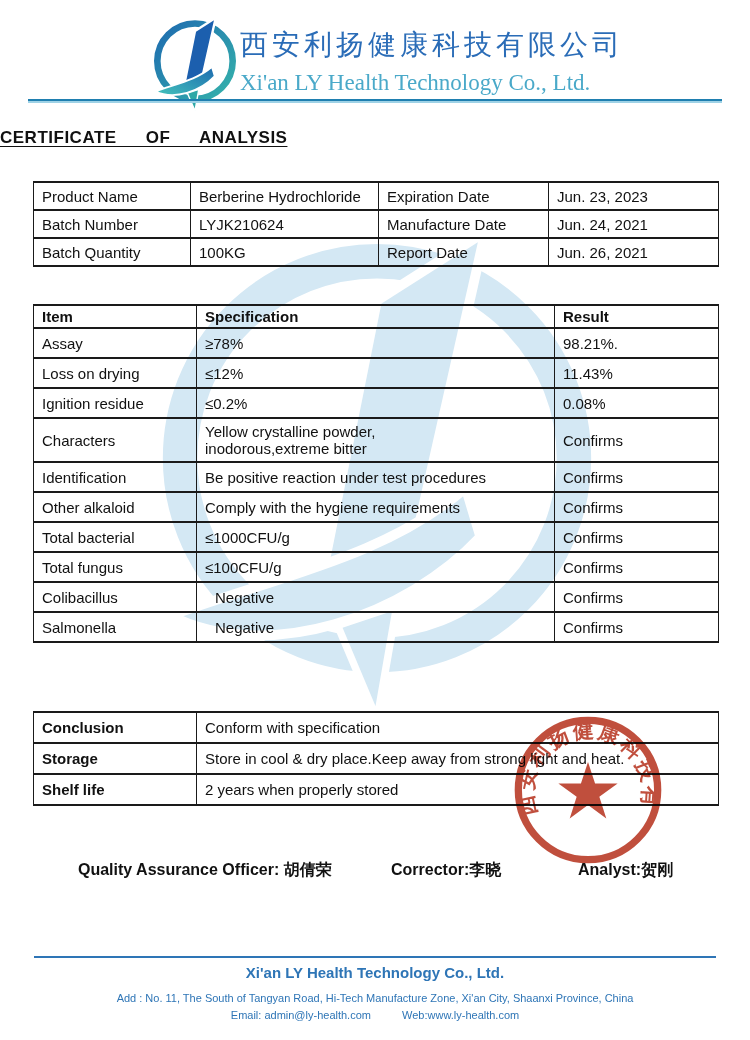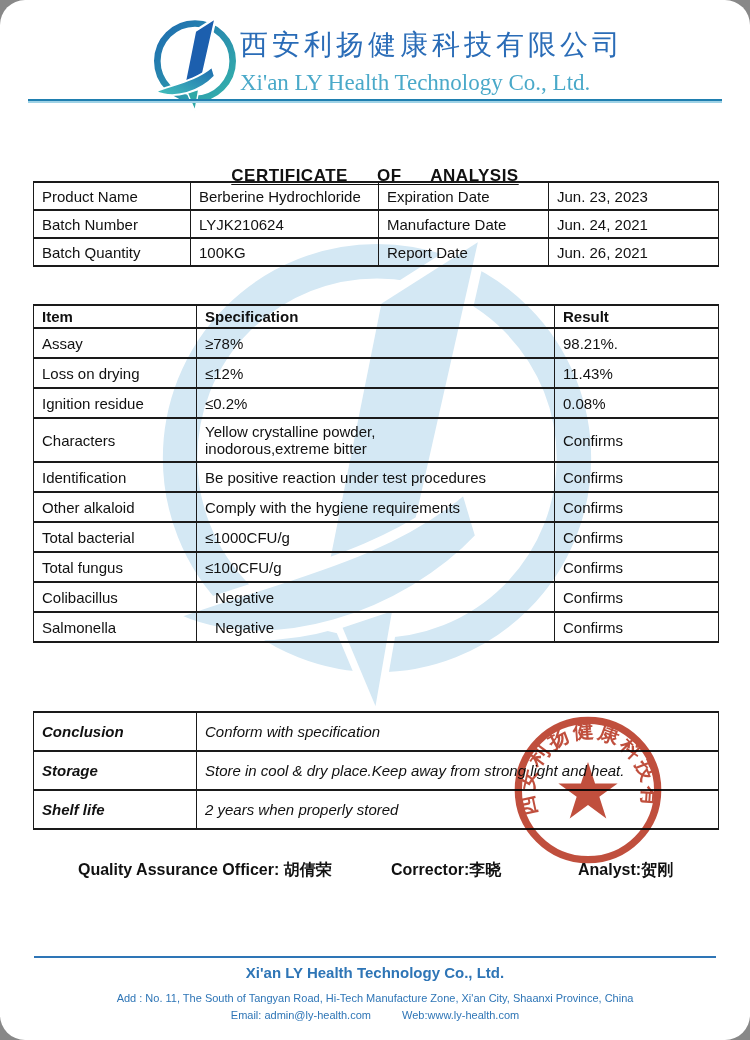--- a/index.html
+++ b/index.html
@@ -1,44 +1,44 @@
 <!DOCTYPE html>
 <html><head>
 <meta charset="utf-8">
 <style>
   html,body{margin:0;padding:0;background:#888;}
   .page{
     position:relative;width:750px;height:1040px;background:#fff;
     margin:0 auto;overflow:hidden;
-    font-family:"Liberation Sans",sans-serif;color:#111;border-radius:25px;
+    font-family:"Liberation Sans",sans-serif;color:#111;
   }
   
   .watermark{position:absolute;left:92px;top:212px;width:570px;height:512px;z-index:0;pointer-events:none;}
   
   .header-logo{position:absolute;left:146px;top:14px;width:98px;height:98px;z-index:2;}
   .header-text{position:absolute;left:240px;top:26px;z-index:2;width:470px;}
   .company-cn{font-size:28px;letter-spacing:4px;color:#2a6cb7;font-weight:500;white-space:nowrap;}
   .company-en{font-family:"Liberation Serif",serif;font-size:23px;color:#4aa9c9;margin-top:6px;white-space:nowrap;}
   .header-rule{position:absolute;left:28px;top:99px;width:694px;height:2px;background:#1f7fb0;border-bottom:2px solid #9fd2e6;z-index:2;}
   
-  .doc-title{position:absolute;left:0;top:128px;width:100%;text-align:center;z-index:2;
-    font-size:17px;font-weight:bold;word-spacing:24px;text-decoration:underline;text-underline-offset:3px;letter-spacing:.5px;margin-top:38px;}
+  .doc-title{position:absolute;left:0;top:128px;width:100%;text-align:left;z-index:2;
+    font-size:17px;font-weight:bold;word-spacing:24px;text-decoration:underline;text-underline-offset:3px;letter-spacing:.5px;}
   
   table{border-collapse:collapse;table-layout:fixed;z-index:1;position:absolute;left:33px;width:685px;background:transparent;}
   td,th{border:1px solid #1a1a1a;border-top-width:2px;border-bottom-width:2px;
     font-size:15px;padding:2px 8px;vertical-align:middle;text-align:left;font-weight:normal;}
   .t-info{top:181px;}
   .t-info tr{height:28px;}
   .t-spec{top:304px;}
   .t-spec tr{height:30px;}
   .t-spec tr.hdr{height:15px;}
   .t-spec tr.tall{height:44px;}
   .t-spec td.spec{white-space:pre-line;}
   .t-sum{top:711px;}
-  .t-sum tr{height:39px;font-style:italic;}
+  .t-sum tr{height:31px;}
   .bold{font-weight:bold;}
   .indent{padding-left:18px;}
   
   .signatures{position:absolute;left:0;top:860px;width:750px;height:22px;z-index:1;font-size:16px;font-weight:bold;}
   .sig-qa{position:absolute;left:78px;}
   .sig-corrector{position:absolute;left:391px;}
   .sig-analyst{position:absolute;left:578px;}
   
   .stamp{position:absolute;left:510px;top:712px;width:156px;height:156px;z-index:3;
     mix-blend-mode:multiply;opacity:.9;pointer-events:none;}

